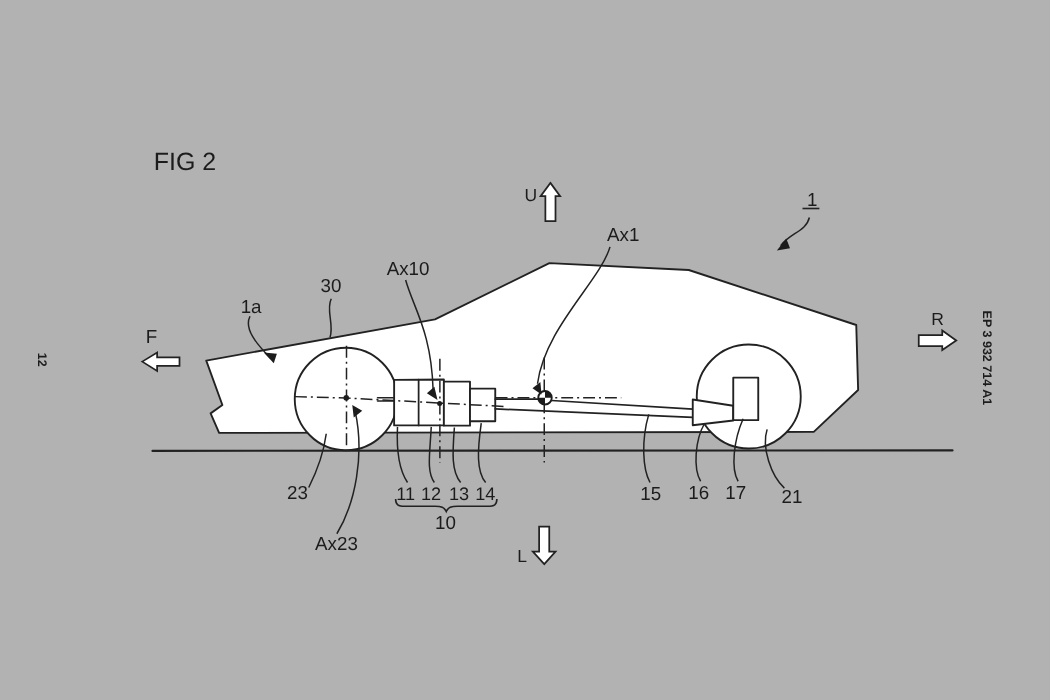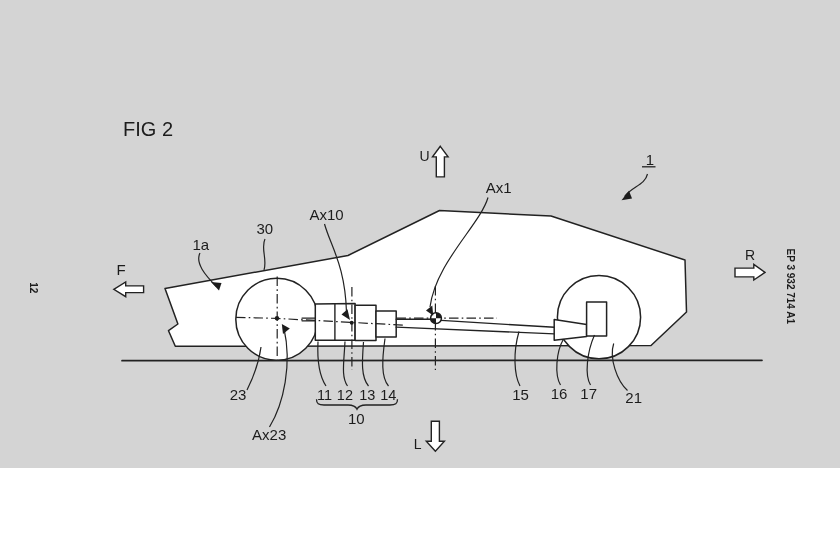--- a/index.html
+++ b/index.html
@@ -1,16 +1,16 @@
 <!DOCTYPE html>
 <html><head>
 <meta charset="utf-8">
 <style>
   html,body{margin:0;padding:0;background:#ffffff;}
-  .page{position:relative;width:840px;height:468px;background:#86efac;overflow:hidden;filter:grayscale(1);text-align:right;}
+  .page{position:relative;width:840px;height:560px;background:#eab308;overflow:hidden;filter:grayscale(1);text-align:right;}
   svg{position:absolute;top:0;left:0;}
   text{font-family:"Liberation Sans",sans-serif;fill:#1c1c1c;}
 </style>
 </head>
 <body>
 <div class="page">
 <svg width="840" height="560" viewBox="0 0 840 560">
   <g stroke="#222" stroke-width="1.5" fill="none" stroke-linejoin="round" stroke-linecap="round">
 
     <path d="M165,288.5 L348,255.5 L439.5,210.5 L551,216 L685,260 L686.5,312 L651,345.5 L175.3,346.3 L168.5,330.7 L177.9,324 Z" fill="#fff"></path>

